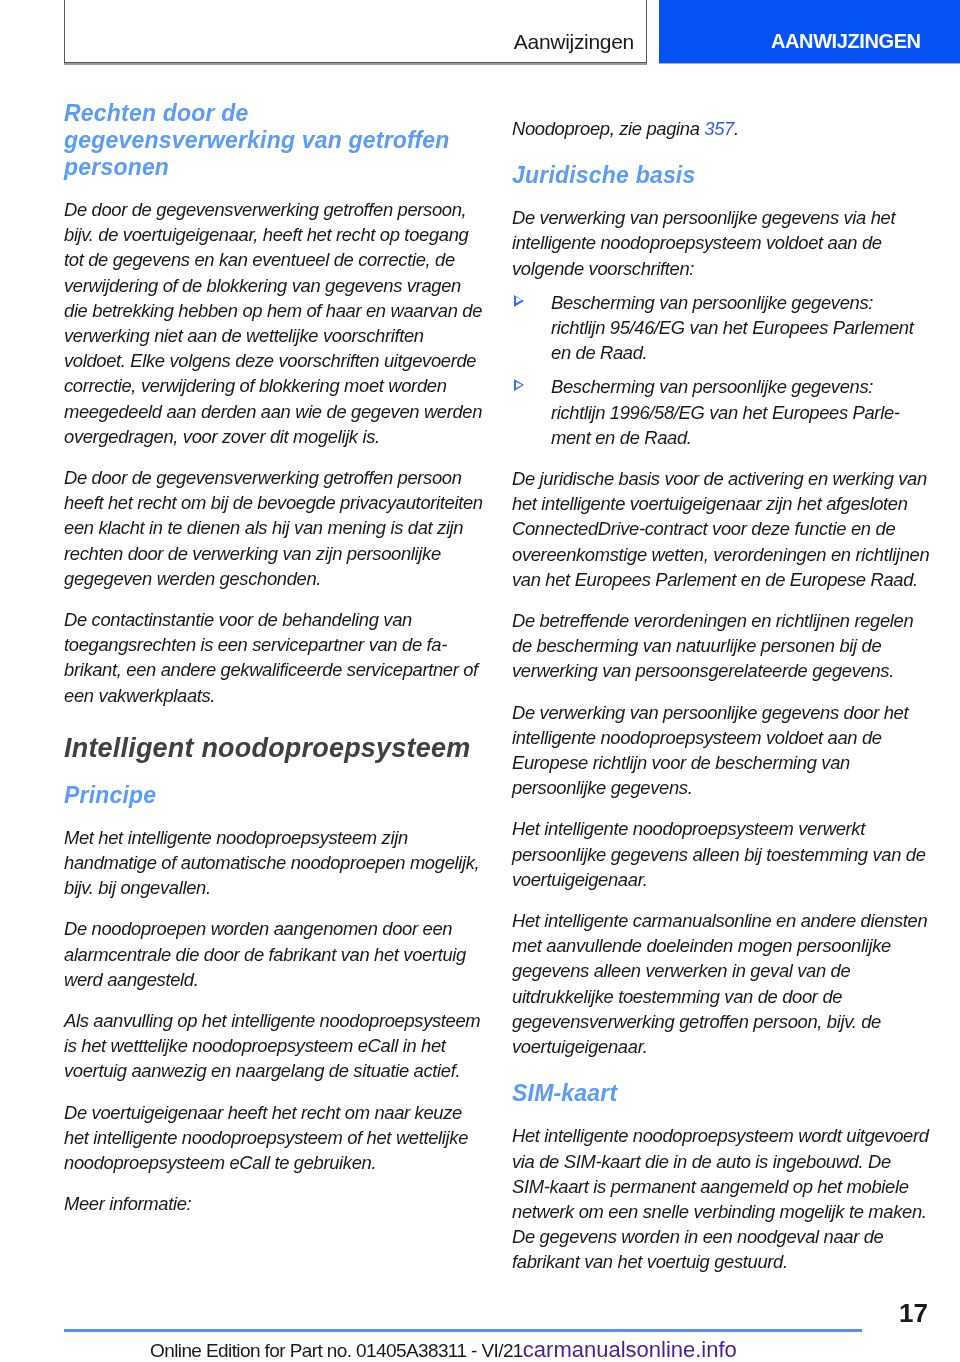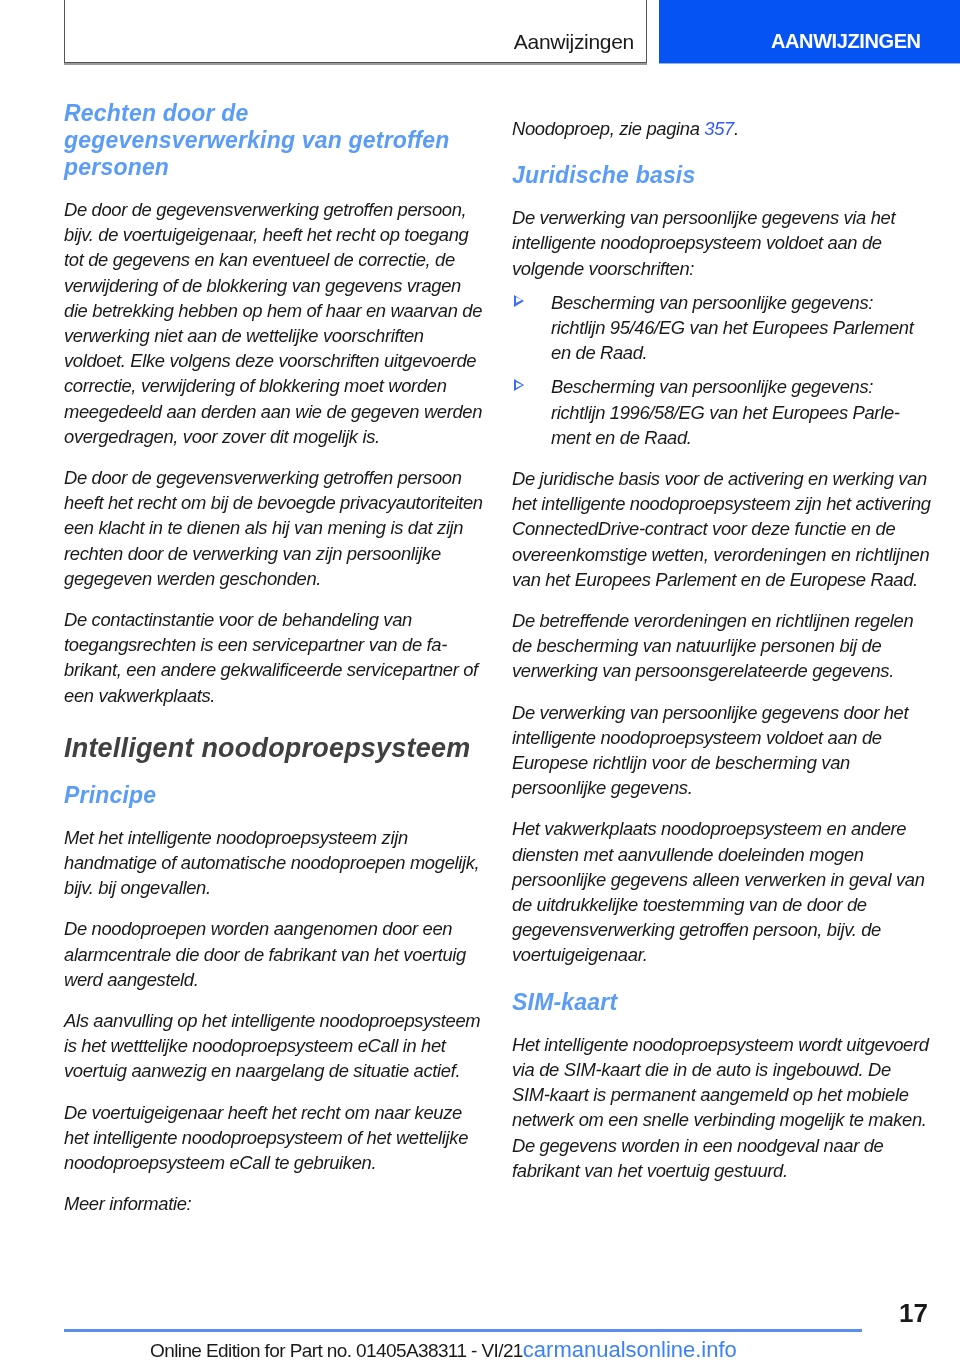--- a/index.html
+++ b/index.html
@@ -55,21 +55,21 @@
   .page-num {
     position: absolute; right: 32px; top: 1298px; font-size: 26px; font-weight: bold; color: #1a1a1a;
   }
   .footer-rule {
     position: absolute; left: 64px; top: 1329px; width: 798px; height: 3px; background: #5a8ff0;
   }
   .footer-text {
     position: absolute; left: 150px; top: 1337px; font-size: 19px; color: #1a1a1a; letter-spacing: -0.6px;
     white-space: nowrap;
   }
-  .footer-text .wm { color: #3b82f6; font-size: 22px; letter-spacing: 0; }
+  .footer-text .wm { color: #4c1d95; font-size: 22px; letter-spacing: 0; }
 </style>
 </head>
 <body>
 
 <div class="hdr-left">
   <span>Aanwijzingen</span>
 </div>
 <div class="hdr-right">
   <span>AANWIJZINGEN</span>
 </div>
@@ -99,24 +99,25 @@
   <ul class="bullets">
     <li>
       <span class="bullet"></span>
       <p>Bescherming van persoonlijke gegevens: richtlijn 95/46/EG van het Europees Parle­ment en de Raad.</p>
     </li>
     <li>
       <span class="bullet"></span>
       <p>Bescherming van persoonlijke gegevens: richtlijn 1996/58/EG van het Europees Parle­ment en de Raad.</p>
     </li>
   </ul>
-  <p>De juridische basis voor de activering en werking van het intelligente noodoproepsysteem zijn het activering ConnectedDrive-contract voor deze functie en de overeenkomstige wetten, verorde­ningen en richtlijnen van het Europees Parlement en de Europese Raad.</p>
+  <p>De juridische basis voor de activering en werking van het intelligente voertuigeigenaar zijn het afgesloten ConnectedDrive-contract voor deze functie en de overeenkomstige wetten, verorde­ningen en richtlijnen van het Europees Parlement en de Europese Raad.</p>
   <p>De betreffende verordeningen en richtlijnen re­gelen de bescherming van natuurlijke personen bij de verwerking van persoonsgerelateerde ge­gevens.</p>
   <p>De verwerking van persoonlijke gegevens door het intelligente noodoproepsysteem voldoet aan de Europese richtlijn voor de bescherming van persoonlijke gegevens.</p>
-  <p>Het vakwerkplaats noodoproepsysteem en andere diensten met aanvullende doeleinden mogen persoonlijke gegevens alleen verwerken in geval van de uitdrukkelijke toestemming van de door de gegevensverwerking getroffen persoon, bijv. de voertuigeigenaar.</p>
+  <p>Het intelligente noodoproepsysteem verwerkt persoonlijke gegevens alleen bij toestemming van de voertuigeigenaar.</p>
+  <p>Het intelligente carmanualsonline en andere diensten met aanvullende doeleinden mogen persoonlijke gegevens alleen verwerken in geval van de uitdrukkelijke toestemming van de door de gegevensverwerking getroffen persoon, bijv. de voertuigeigenaar.</p>
   <div class="gap"></div>
 
   <h2 class="sub">SIM-kaart</h2>
   <p>Het intelligente noodoproepsysteem wordt uit­gevoerd via de SIM-kaart die in de auto is inge­bouwd. De SIM-kaart is permanent aangemeld op het mobiele netwerk om een snelle verbin­ding mogelijk te maken. De gegevens worden in een noodgeval naar de fabrikant van het voertuig gestuurd.</p>
 </div>
 
 <div class="page-num">17</div>
 <div class="footer-rule"></div>
 <div class="footer-text"><span>Online Edition for Part no. 01405A38311 - VI/21</span><span class="wm">carmanualsonline.info</span></div>
 

